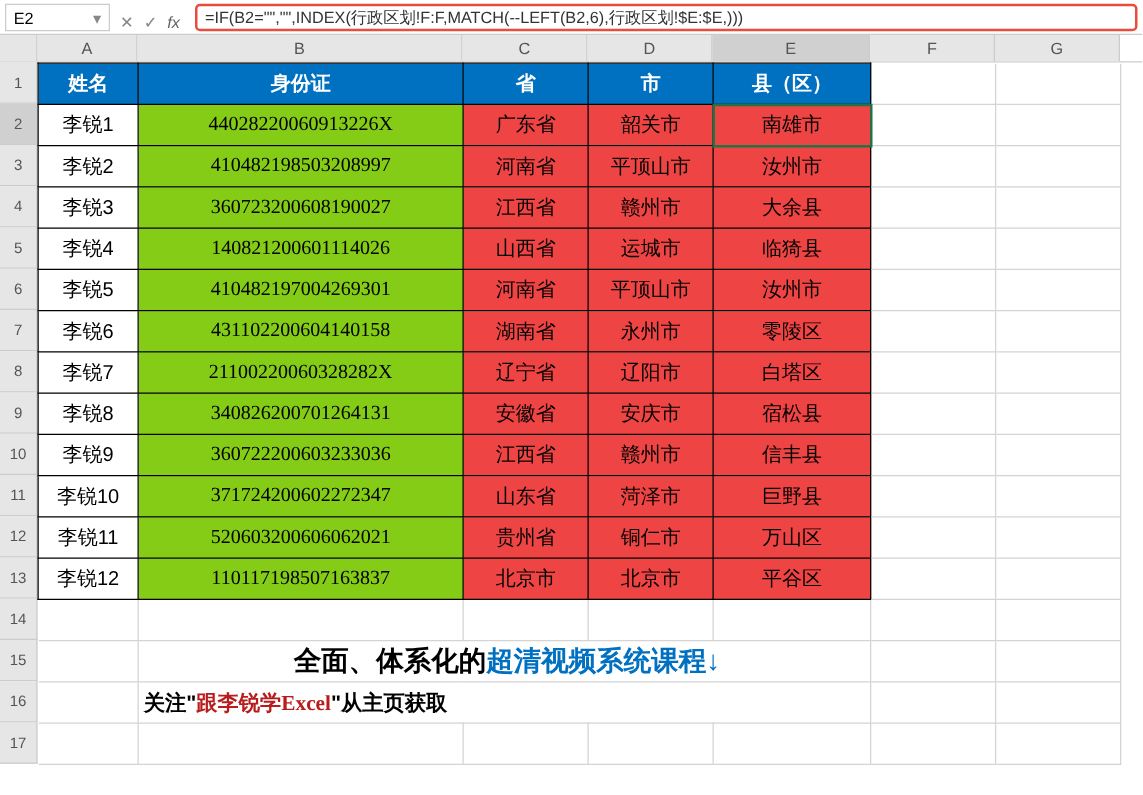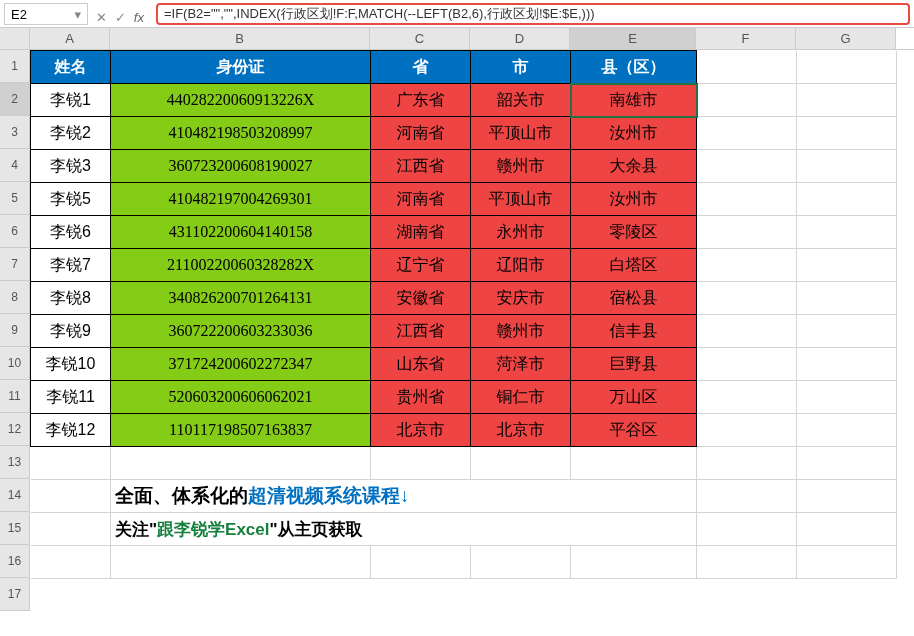--- a/index.html
+++ b/index.html
@@ -35,24 +35,24 @@
 .sel-cell { outline: 2px solid #217346; outline-offset: -1px; position: relative; }
 
 .w-a { width: 80px; }
 .w-b { width: 260px; }
 .w-c { width: 100px; }
 .w-d { width: 100px; }
 .w-e { width: 126px; }
 .w-f { width: 100px; }
 .w-g { width: 100px; }
 
-.promo1 { font-size: 19px; font-weight: bold; text-align: left; padding-left: 4px; }
+.promo1 { font-size: 22px; font-weight: bold; text-align: center; padding-left: 4px; }
 .promo1 .blue { color: #0070c0; }
 .promo2 { font-size: 17px; font-weight: bold; text-align: left; padding-left: 4px; }
-.promo2 .green { color: #15803d; }
+.promo2 .green { color: #b91c1c; font-family: Liberation Serif, serif; }
 </style>
 </head>
 <body>
 
 <div class="formula-bar">
   <div class="name-box">
     <span>E2</span>
     <span class="name-box-drop">▾</span>
   </div>
   <div class="fb-btns">
@@ -130,20 +130,29 @@
       <tr>
         <td class="name-cell">李锐3</td>
         <td class="id-cell">360723200608190027</td>
         <td class="yel">江西省</td>
         <td class="yel">赣州市</td>
         <td class="yel">大余县</td>
         <td class="empty-col"></td>
         <td class="empty-col"></td>
       </tr>
       <tr>
+        <td class="name-cell">李锐4</td>
+        <td class="id-cell">140821200601114026</td>
+        <td class="yel">山西省</td>
+        <td class="yel">运城市</td>
+        <td class="yel">临猗县</td>
+        <td class="empty-col"></td>
+        <td class="empty-col"></td>
+      </tr>
+      <tr>
         <td class="name-cell">李锐5</td>
         <td class="id-cell">410482197004269301</td>
         <td class="yel">河南省</td>
         <td class="yel">平顶山市</td>
         <td class="yel">汝州市</td>
         <td class="empty-col"></td>
         <td class="empty-col"></td>
       </tr>
       <tr>
         <td class="name-cell">李锐6</td>

